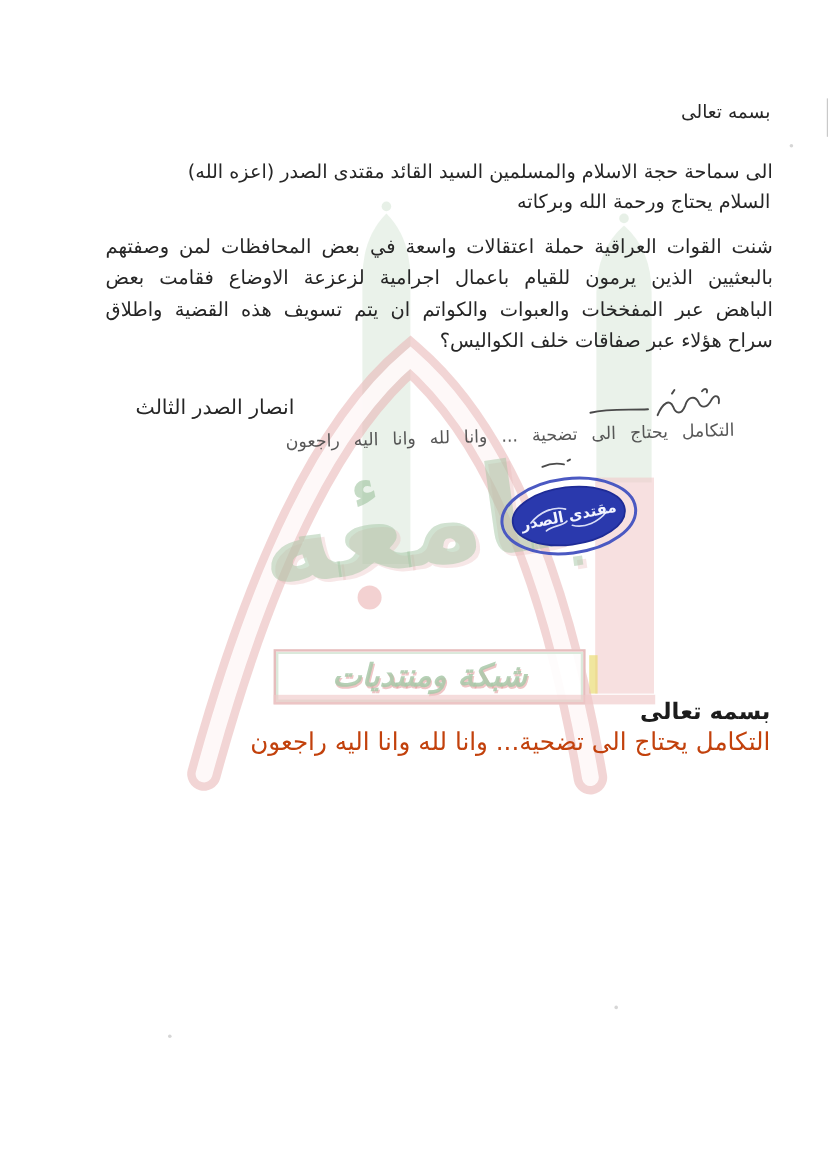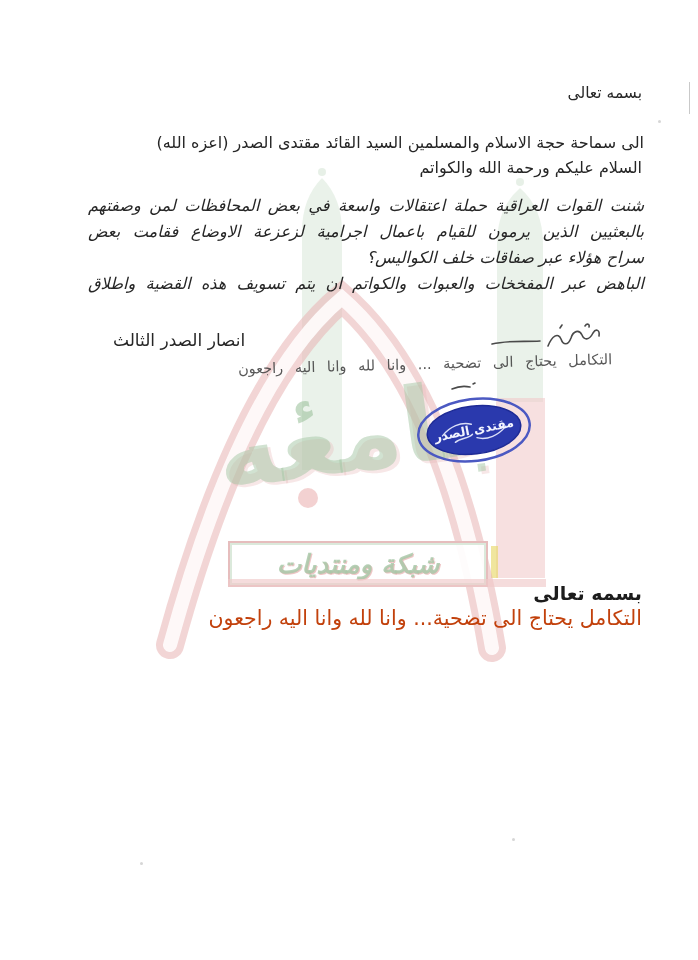--- a/index.html
+++ b/index.html
@@ -35,21 +35,21 @@
   }
   .wm-underline{
     left:228px;top:579px;width:318px;height:8px;z-index:0;
     background:rgba(240,201,201,0.65);
   }
   
   .typed{direction:rtl;color:#262626;z-index:2;white-space:nowrap;}
   .l-basmala{top:84px;right:56px;font-size:15.5px;}
   .l-addressee{top:133px;right:54px;font-size:16px;letter-spacing:.3px;}
   .l-greeting{top:158px;right:56px;font-size:16px;}
-  .l-body{top:193px;right:54px;width:556px;z-index:2;font-style:italic;}
+  .l-body{top:193px;right:54px;width:556px;z-index:2;}
   .l-body .bl{
     direction:rtl;font-size:16.2px;line-height:26px;color:#262626;
     text-align:justify;text-align-last:justify;white-space:normal;
   }
   .l-body .bl.last{text-align:right;text-align-last:right;}
   .l-sender{top:330px;left:113px;font-size:17px;}
   
   .hand-note{
     top:356px;right:86px;direction:rtl;z-index:2;white-space:nowrap;
     font-size:14.5px;color:#4a4a4a;letter-spacing:1.5px;word-spacing:7px;
@@ -87,27 +87,27 @@
 
 <div class="abs wm-callig">جامعه</div>
 <div class="abs wm-hamza">ء</div>
 <div class="abs wm-banner">
   <span>شبكة ومنتديات</span>
 </div>
 <div class="abs wm-underline"></div>
 
 <div class="abs typed l-basmala">بسمه تعالى</div>
 <div class="abs typed l-addressee">الى سماحة حجة الاسلام والمسلمين السيد القائد مقتدى الصدر (اعزه الله)</div>
-<div class="abs typed l-greeting">السلام عليكم ورحمة الله والكواتم</div>
+<div class="abs typed l-greeting">السلام يحتاج ورحمة الله وبركاته</div>
 
 <div class="abs l-body">
   <div class="bl">شنت القوات العراقية حملة اعتقالات واسعة في بعض المحافظات لمن وصفتهم</div>
   <div class="bl">بالبعثيين الذين يرمون للقيام باعمال اجرامية لزعزعة الاوضاع فقامت بعض</div>
+  <div class="bl">الباهض عبر المفخخات والعبوات والكواتم ان يتم تسويف هذه القضية واطلاق</div>
   <div class="bl last">سراح هؤلاء عبر صفاقات خلف الكواليس؟</div>
-  <div class="bl">الباهض عبر المفخخات والعبوات والكواتم ان يتم تسويف هذه القضية واطلاق</div>
 </div>
 
 <div class="abs typed l-sender">انصار الصدر الثالث</div>
 
 <div class="abs hand-note">التكامل يحتاج الى تضحية ... وانا لله وانا اليه راجعون</div>
 
 <svg id="ink-overlay" class="abs" viewBox="0 0 698 960" xmlns="http://www.w3.org/2000/svg">
 
   <g stroke="#4a4a4a" stroke-width="1.6" fill="none" stroke-linecap="round">
     <path d="M492,344 C508,340 524,342 540,341"></path>

